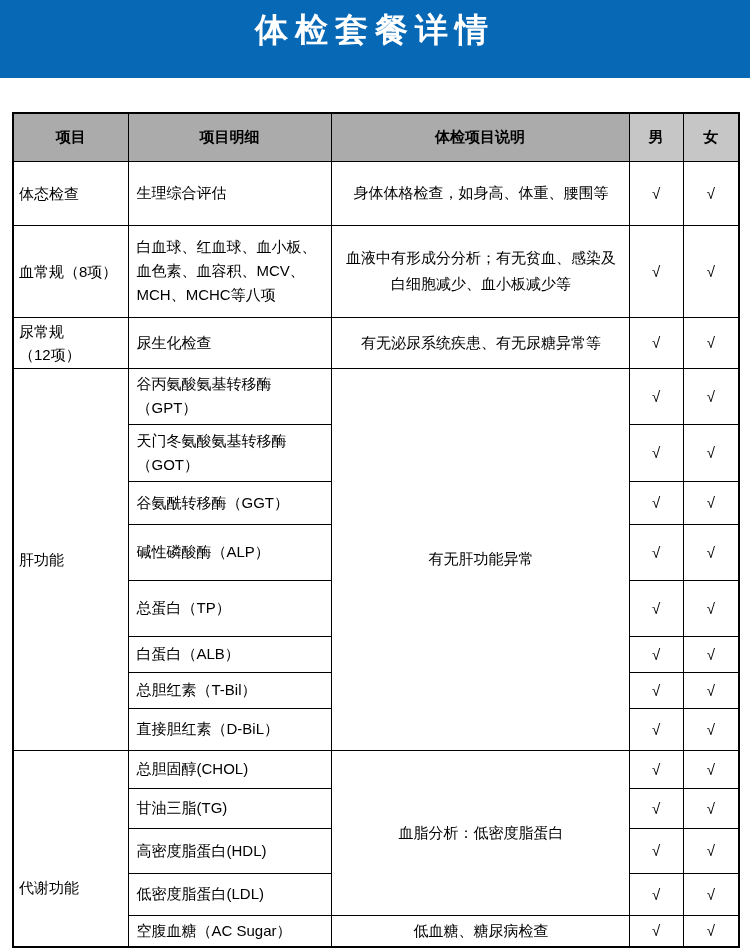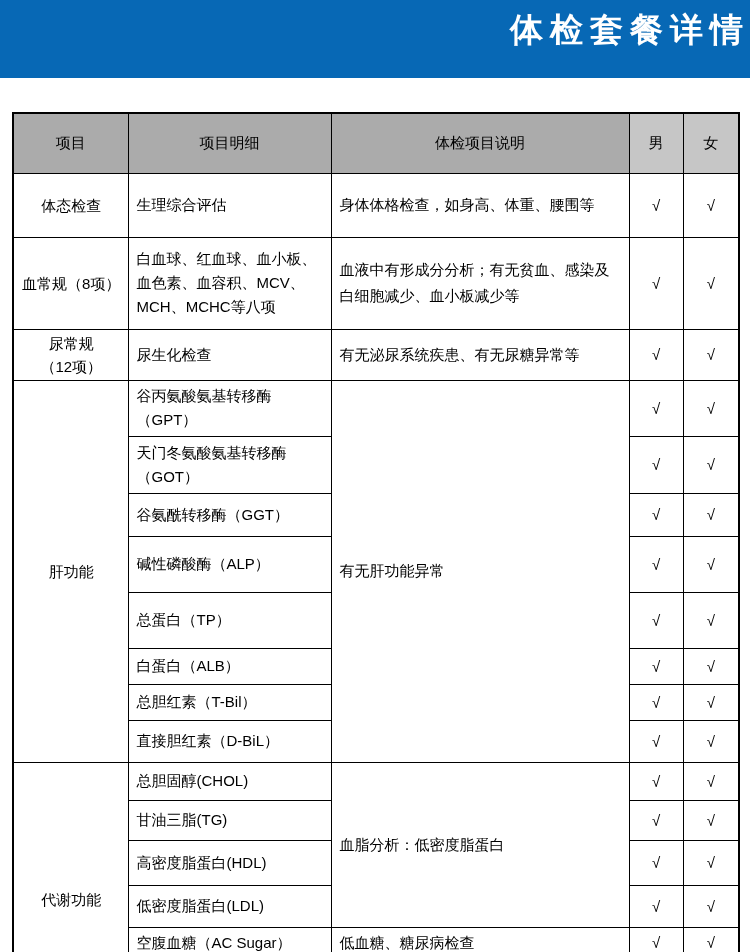--- a/index.html
+++ b/index.html
@@ -8,21 +8,21 @@
     width: 750px; height: 952px;
     background: #ffffff;
     font-family: "Liberation Sans", "DejaVu Sans", sans-serif;
     color: #000000;
     overflow: hidden;
   }
   
   .banner {
     width: 750px; height: 78px;
     background: #0768B5;
-    text-align: right;
+    text-align: center;
   }
   .banner-title {
     padding-top: 13px;
     font-size: 33px;
     font-weight: bold;
     color: #ffffff;
     letter-spacing: 7px;
     line-height: 34px;
   }
   .banner-subtitle {
@@ -37,40 +37,40 @@
     margin: 34px 0 0 12px;
     width: 726px;
     border-collapse: collapse;
     table-layout: fixed;
     border: 2px solid #000;
   }
   th, td { border: 1px solid #000; vertical-align: middle; }
   th {
     background: #ABABAB;
     font-size: 15px;
-    font-weight: normal;
+    font-weight: bold;
     text-align: center;
-    height: 60px;
+    height: 48px;
   }
   th.light { background: #C6C6C6; }
   td { font-size: 15px; }
   td.item {
-    text-align: center;
+    text-align: left;
     padding: 2px 4px 2px 5px;
     line-height: 23px;
     white-space: pre-line;
   }
   td.detail {
     text-align: left;
     padding: 2px 6px 2px 8px;
     line-height: 24px;
     white-space: pre-line;
   }
   td.desc {
-    text-align: left;
+    text-align: center;
     padding: 2px 6px 2px 8px;
     line-height: 26px;
     white-space: pre-line;
   }
   td.check { text-align: center; font-size: 15px; }
   td.item-metabolic { padding-top: 80px; }
 </style>
 </head>
 <body>
 

